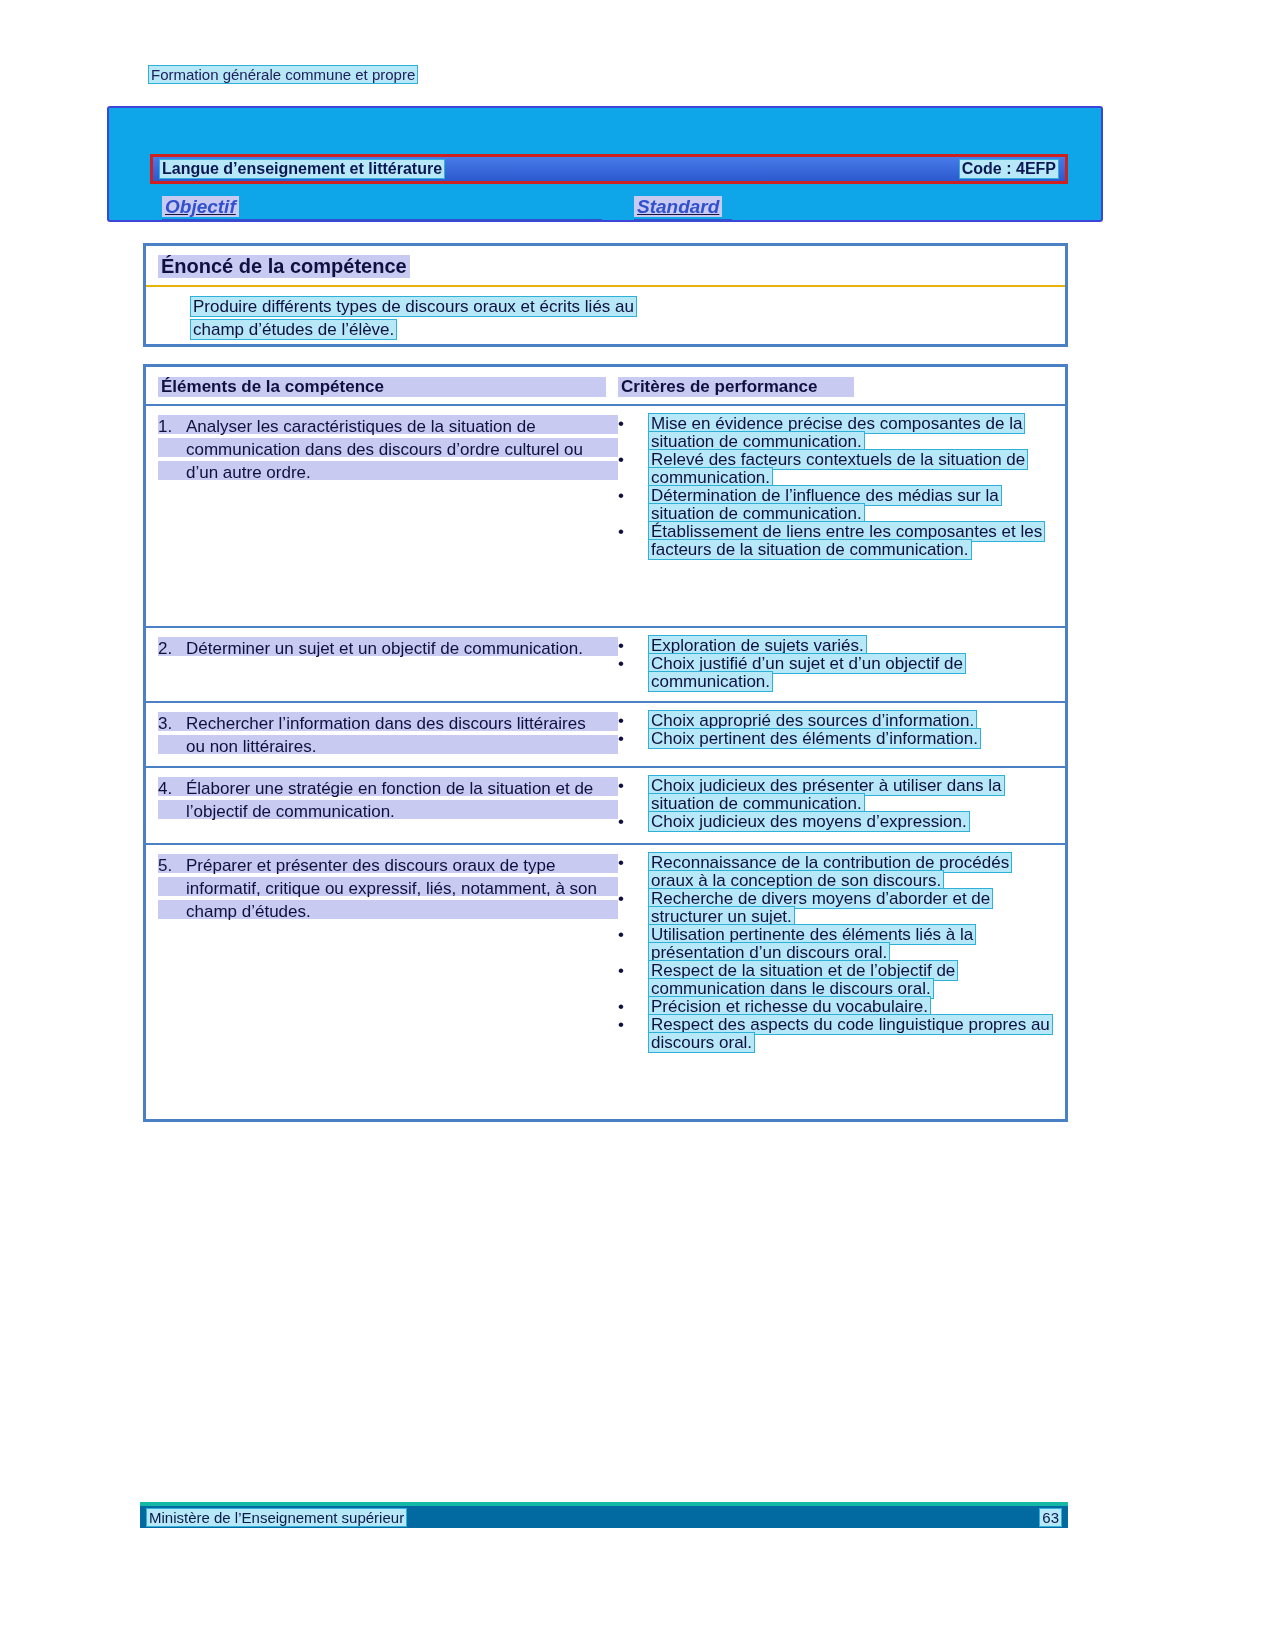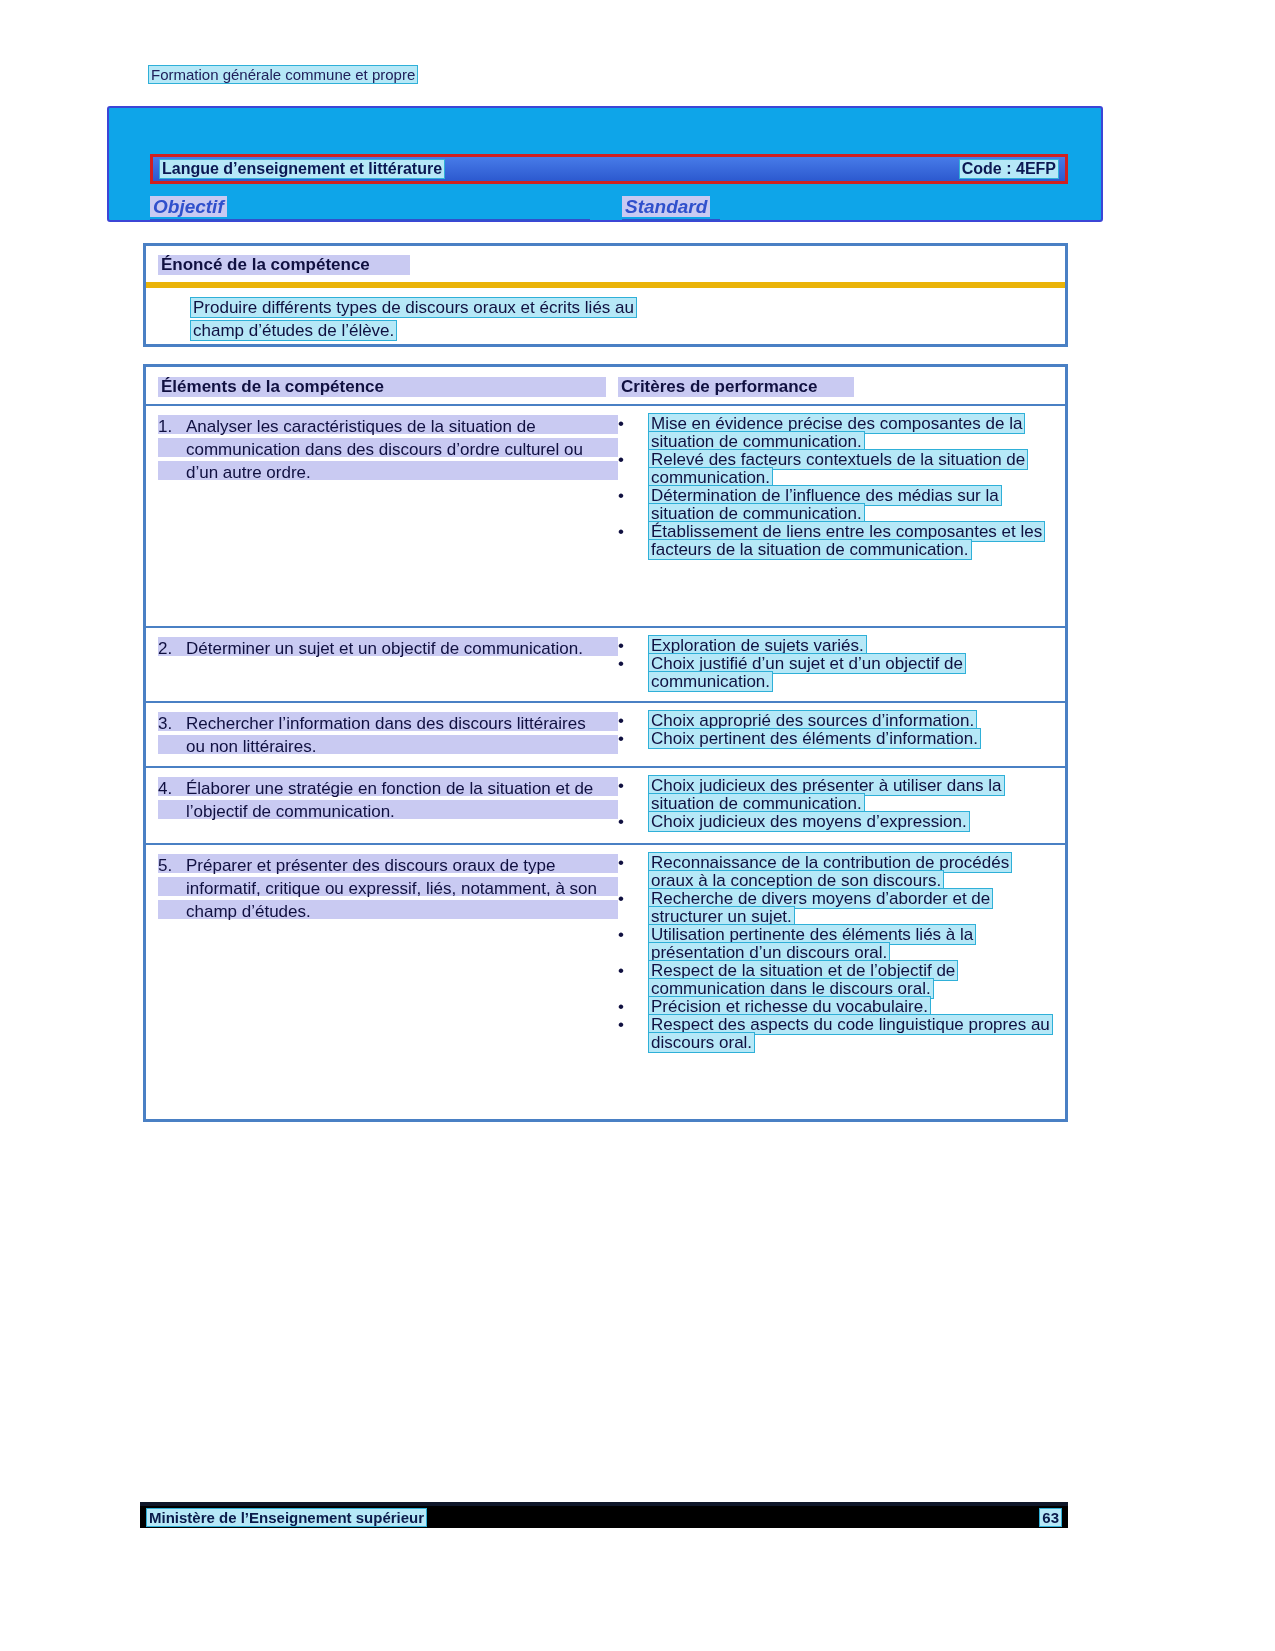--- a/index.html
+++ b/index.html
@@ -34,40 +34,40 @@
   }
   .course-title-bar {
     position:absolute; left:41px; top:46px; width:918px; height:30px;
     background:linear-gradient(#477be8,#2c59cf);
     border:3px solid #cf2020;
     display:flex; justify-content:space-between; align-items:center;
     padding:0 6px;
   }
   .course-title-bar .hc { font-weight:bold; font-size:16px; color:#0b1752; }
   .headings-row {
-    position:absolute; left:41px; top:88px; width:918px;
-    display:flex; align-items:flex-end;
+    position:absolute; left:53px; top:88px; width:918px;
+    display:flex; align-items:flex-end;text-decoration:underline;
   }
   .heading-underline {
     border-bottom:2px solid #3050cc;
     font-weight:bold; font-style:italic; font-size:19px; color:#3050cc;
     padding-bottom:1px;
   }
   .heading-objectif { width:440px; margin-right:32px; }
   .heading-standard { width:98px; }
 
   
   .panel {
     position:absolute; left:143px; width:925px;
     border:3px solid #4a80c4; background:#ffffff;
   }
   .enonce-panel { top:243px; height:104px; }
   .enonce-head {
-    padding:9px 12px 7px 12px; border-bottom:6px solid #eab308;
-    font-weight:bold; font-size:17px; color:#101040;
+    padding:9px 12px 7px 12px; border-bottom:2px solid #eab308;
+    font-weight:bold; font-size:20px; color:#101040;
   }
   .enonce-head .hl { display:inline-block; width:252px; }
   .enonce-body {
     padding:8px 12px; font-size:17px; line-height:23px; width:470px; color:#101040;margin-left:32px;
   }
 
   
   .competence-table { top:364px; height:758px; }
   .t-head {
     display:flex; padding:10px 12px 7px 12px; border-bottom:2px solid #4a80c4;
@@ -101,24 +101,24 @@
   .cell-cr li {
     display:flex; font-size:17px; line-height:18px; color:#101040;
   }
   .bullet { width:30px; flex:0 0 30px; color:#101040; }
   .bullet::before { content:"\2022"; font-size:17px; }
   .cr-text { flex:1; }
 
   
   .footer-bar {
     position:absolute; left:140px; top:1502px; width:928px; height:26px;
-    background:#000000; border-top:4px solid #0f172a;
+    background:#0369a1; border-top:4px solid #14b8a6;
     display:flex; justify-content:space-between; align-items:center;
     padding:0 6px;
-    font-weight:bold; font-size:15px; color:#0a1a4a;
+    font-weight:normal; font-size:15px; color:#0a1a4a;
   }
 </style>
 </head>
 <body>
 
 <div class="page">
 
   <div class="page-note"><span class="hc">Formation générale commune et propre</span></div>
 
   <div class="header-panel">

